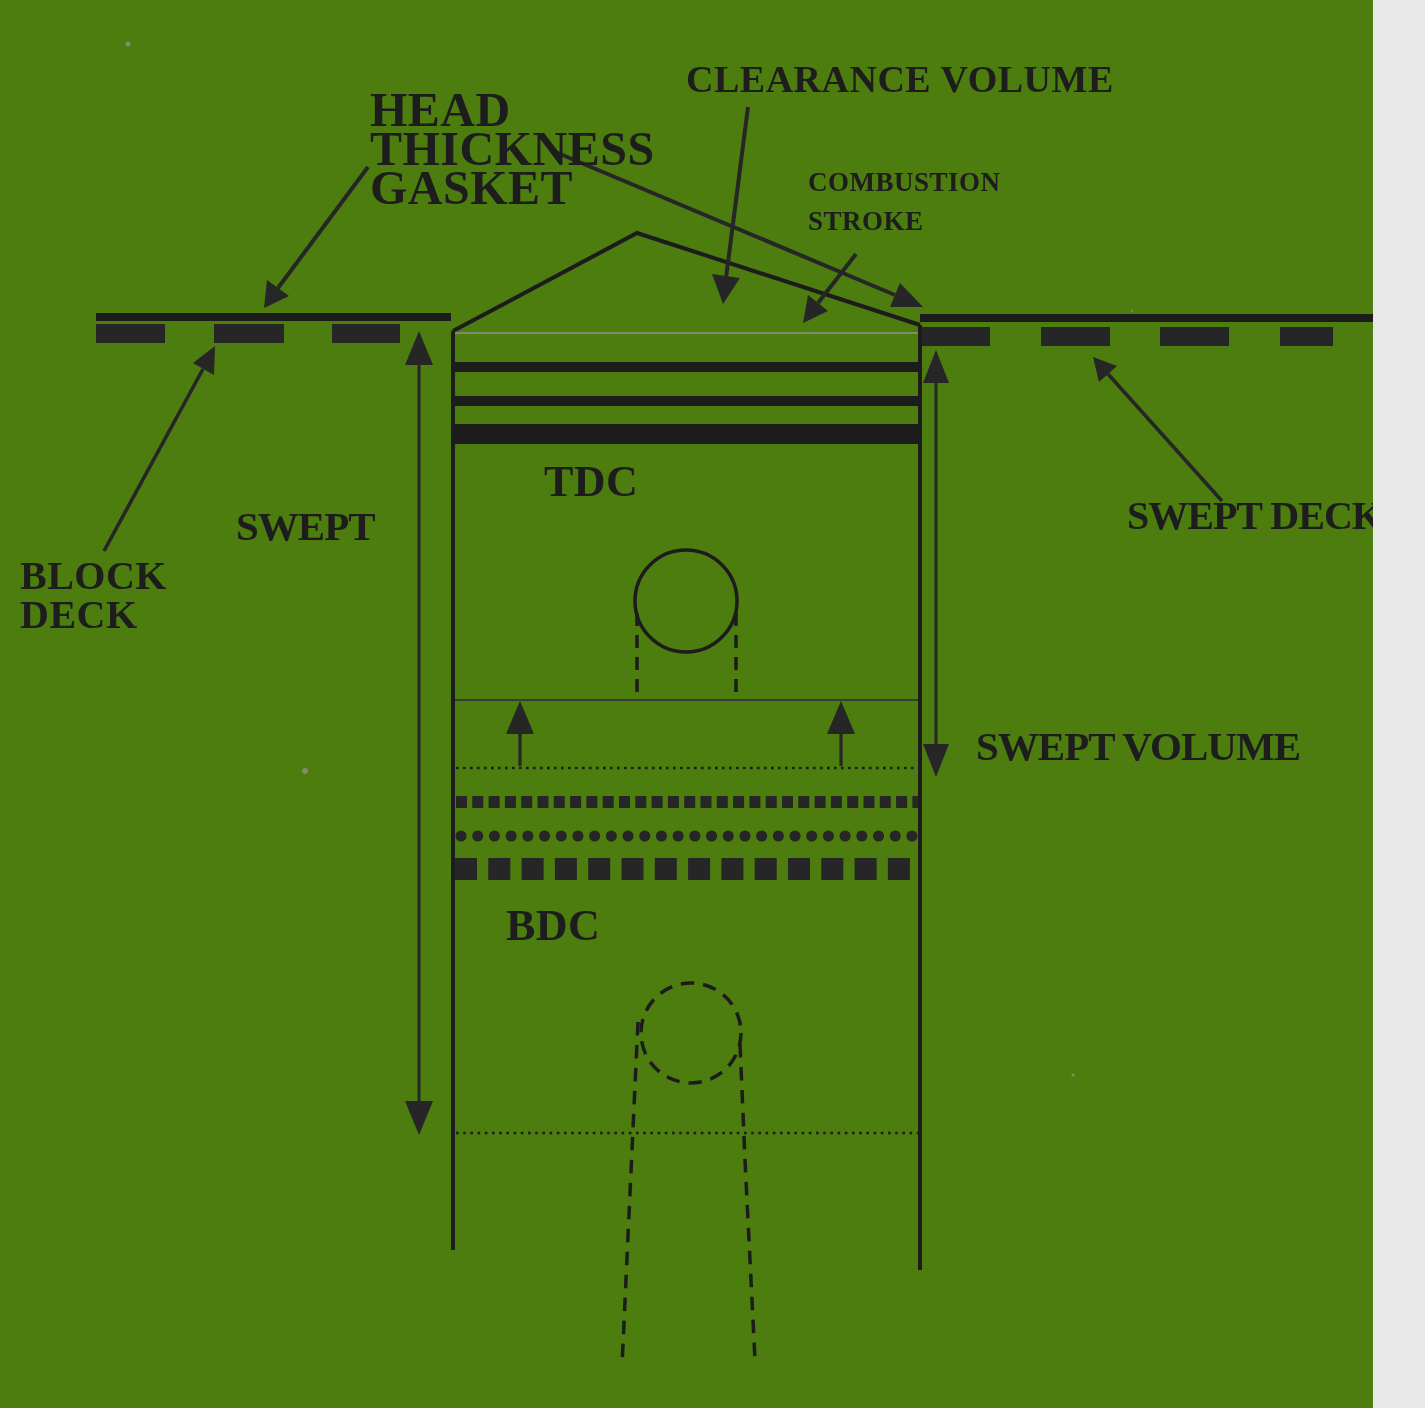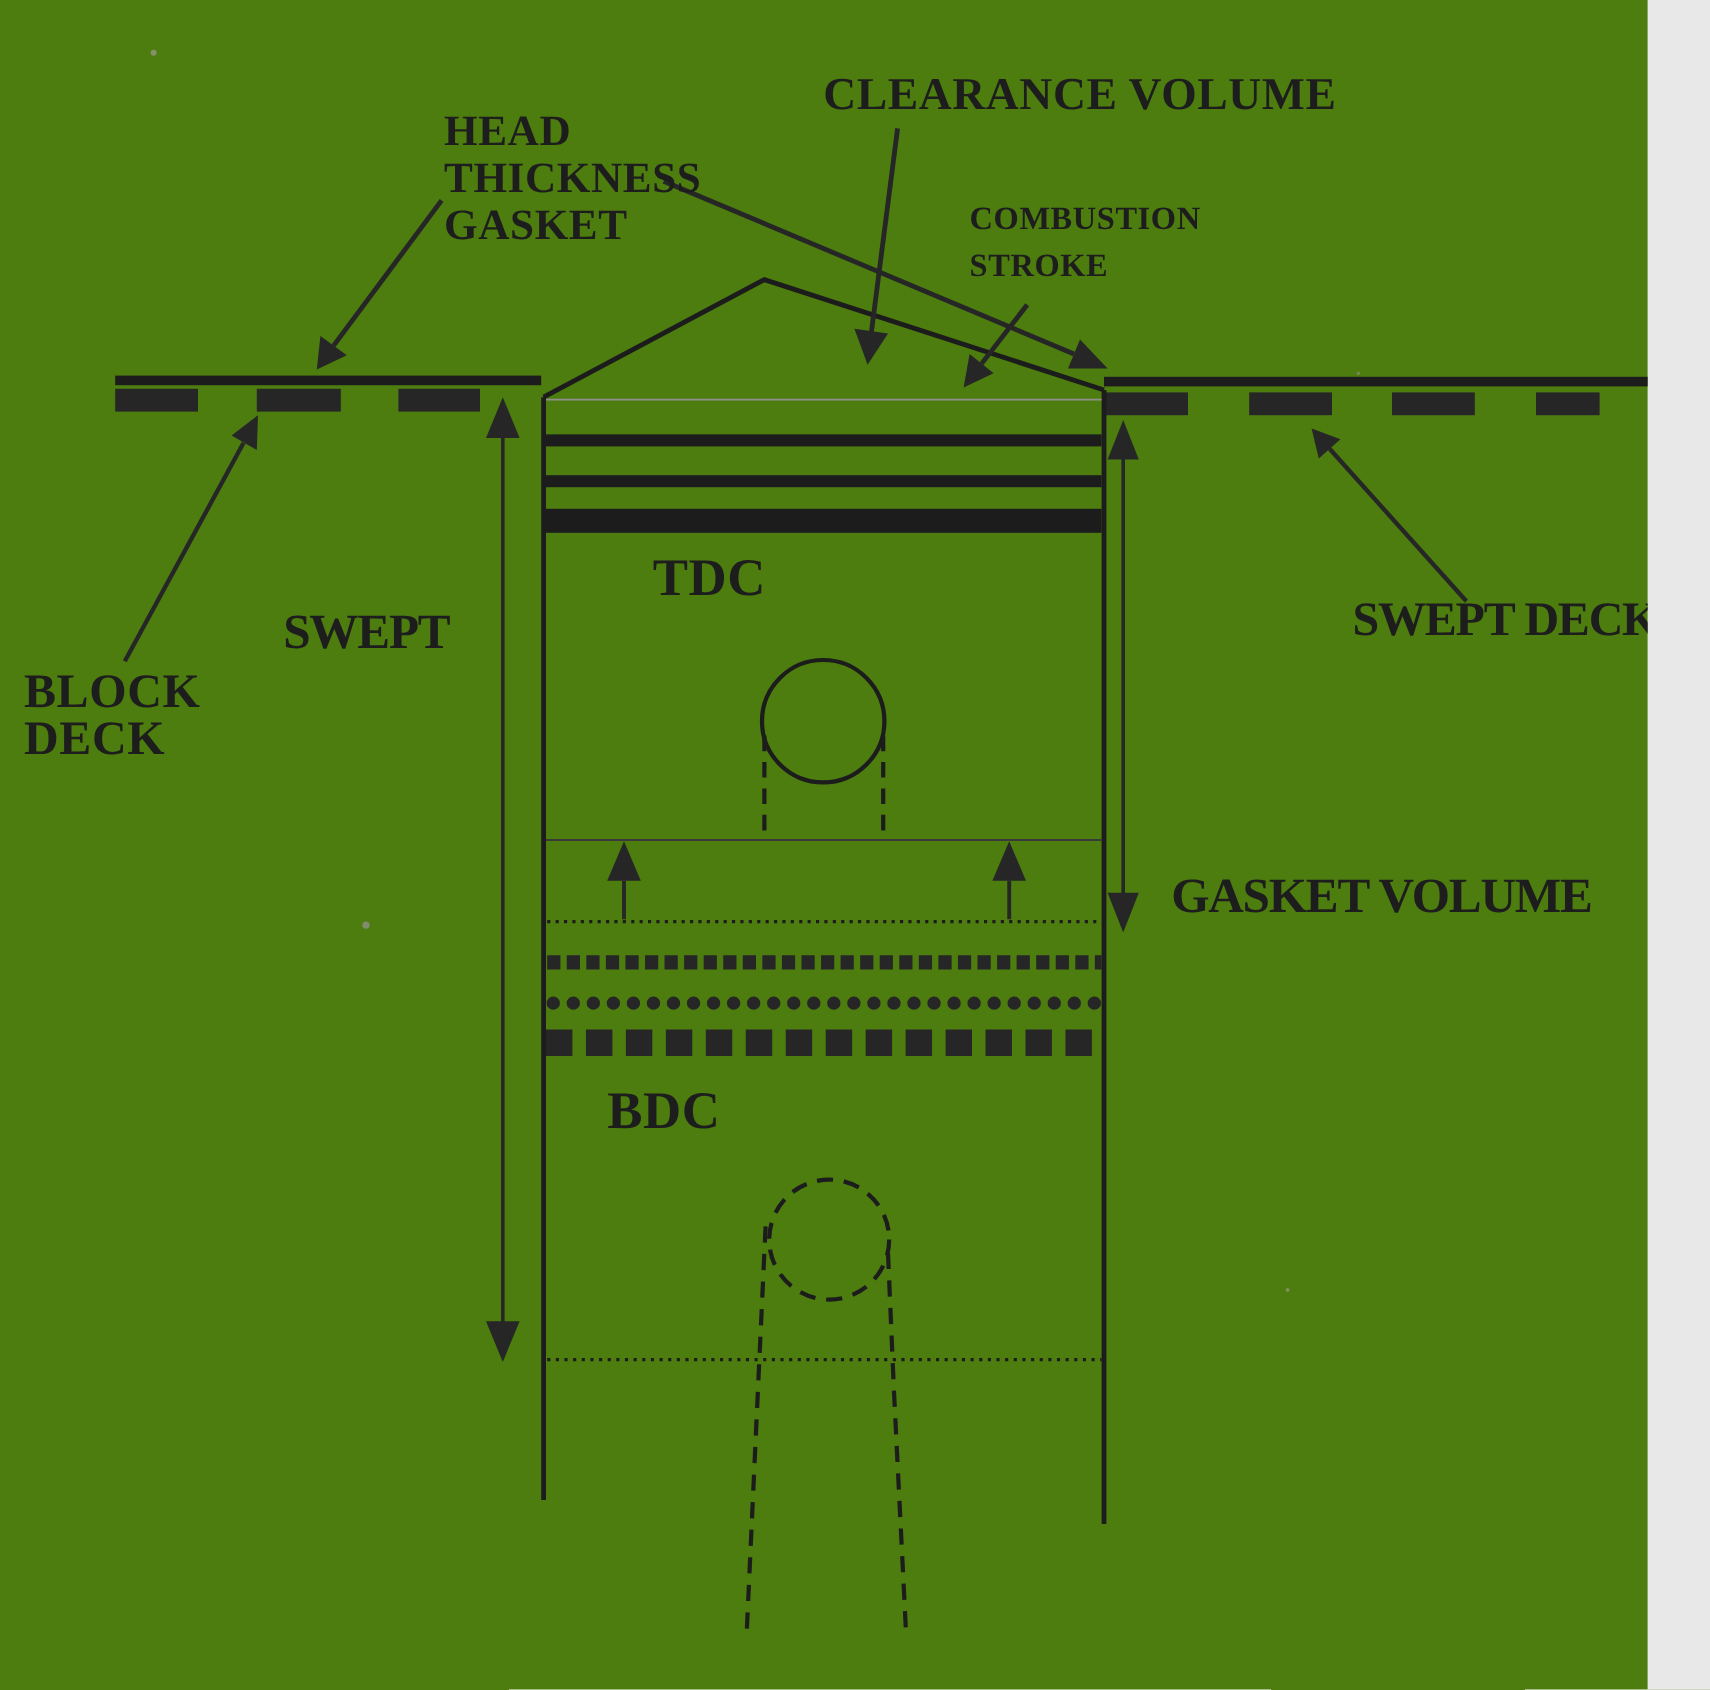--- a/index.html
+++ b/index.html
@@ -14,21 +14,21 @@
   .lbl{
     position:absolute;
     font-weight:bold;
     color:#1d1d1d;
     letter-spacing:.5px;
     line-height:1;
     white-space:nowrap;
   }
   .lbl .ln{line-height:39px;}
   .fs38{font-size:38px;}
-  .fs36{font-size:36px;line-height:40px;}
+  .fs36{font-size:48px;line-height:40px;}
   .fs35{font-size:27px;}
   .fs40{font-size:40px;}
   .fs41{font-size:41px;letter-spacing:-0.5px;}
   .fs44{font-size:44px;}
   .tight{letter-spacing:-1px;}
 </style>
 </head>
 <body>
 
 <div class="page">
@@ -152,19 +152,19 @@
 
   <div class="lbl fs40" style="left:20px;top:556px;">
     <div class="ln">BLOCK</div>
     <div class="ln">DECK</div>
   </div>
 
   <div class="lbl fs41 tight" style="left:236px;top:506px;">SWEPT</div>
 
   <div class="lbl fs44" style="left:504px;top:460px;margin-left:40px;">TDC</div>
 
-  <div class="lbl fs41 tight" style="left:976px;top:726px;">GASKET VOLUME</div>
+  <div class="lbl fs41 tight" style="left:976px;top:726px;">SWEPT VOLUME</div>
 
   <div class="lbl fs40 tight" style="left:1127px;top:496px;">SWEPT DECK</div>
 
   <div class="lbl fs44" style="left:506px;top:904px;">BDC</div>
 
 </div>
 
 </body></html>

